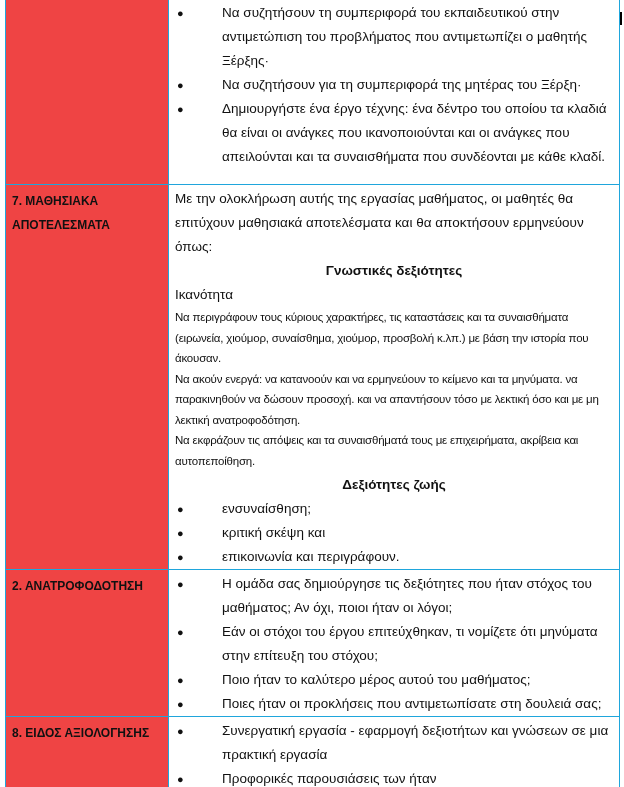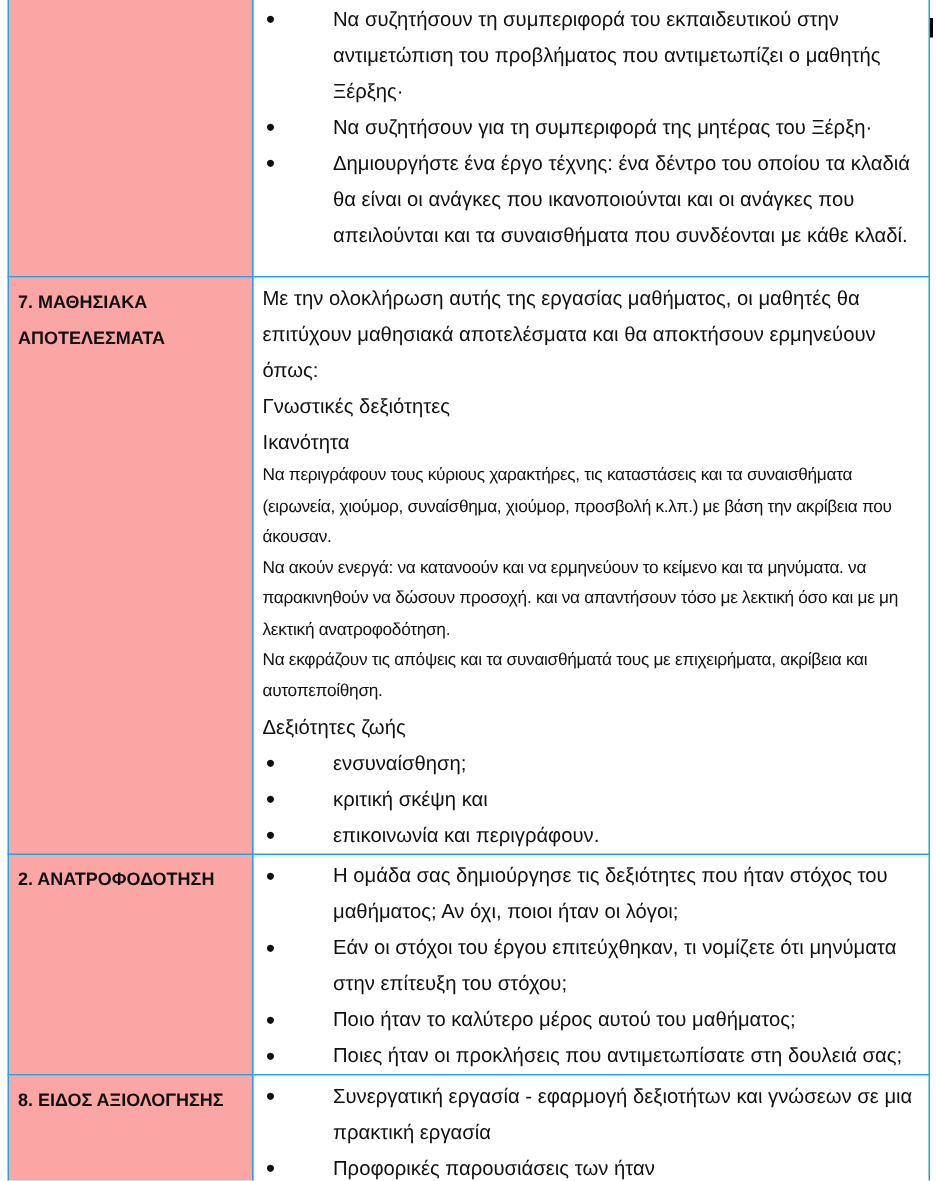--- a/index.html
+++ b/index.html
@@ -1,26 +1,26 @@
 <!DOCTYPE html>
 <html><head>
   <meta charset="utf-8">
   <style>
     html, body { margin: 0; padding: 0; background: #ffffff; }
     body { width: 624px; height: 787px; overflow: hidden; position: relative;
            font-family: "Liberation Sans", "DejaVu Sans", sans-serif; color: #111; }
     .doc-table { position: absolute; left: 5px; top: -2px; width: 615px; border-collapse: collapse; table-layout: fixed; }
     .doc-table td { border: 1.5px solid #1fa6dc; vertical-align: top; padding: 0; }
-    .label-cell { width: 150px; background: #fca5a5; padding: 4px 6px 0 6px !important;
+    .label-cell { width: 150px; background: #ef4444; padding: 4px 6px 0 6px !important;
                   font-weight: bold; font-size: 12px; line-height: 24px; }
     .content-cell { padding: 2px 6px 0 6px !important; font-size: 13.5px; line-height: 24px; }
     .bullets { list-style: none; margin: 0; padding: 0; }
     .bullets li { position: relative; padding-left: 47px; }
     .bullets li .dot { position: absolute; left: 2px; top: 0; font-size: 11px; }
-    .sub-head { font-weight: normal; font-size: 13.5px; }
+    .sub-head { font-weight: bold; font-size: 13.5px; text-align: center; }
     .small-text { font-size: 11.5px; line-height: 20.5px; letter-spacing: -0.2px; }
     .row-1 td { height: 181px; }
     .row-2 td { height: 371px; }
     .row-3 td { height: 139px; }
     .row-4 td { height: 100px; }
     .cursor-bar { position: absolute; left: 620px; top: 12px; width: 2px; height: 13px; background: #000; }
   </style>
 </head>
 <body>
 
@@ -35,21 +35,21 @@
         <li><span class="dot">●</span><span>Δημιουργήστε ένα έργο τέχνης: ένα δέντρο του οποίου τα κλαδιά θα είναι οι ανάγκες που ικανοποιούνται και οι ανάγκες που απειλούνται και τα συναισθήματα που συνδέονται με κάθε κλαδί.</span></li>
       </ul>
     </td>
   </tr>
   <tr class="row-2">
     <td class="label-cell">7. ΜΑΘΗΣΙΑΚΑ ΑΠΟΤΕΛΕΣΜΑΤΑ</td>
     <td class="content-cell">
       <div>Με την ολοκλήρωση αυτής της εργασίας μαθήματος, οι μαθητές θα επιτύχουν μαθησιακά αποτελέσματα και θα αποκτήσουν ερμηνεύουν όπως:</div>
       <div class="sub-head">Γνωστικές δεξιότητες</div>
       <div>Ικανότητα</div>
-      <div class="small-text">Να περιγράφουν τους κύριους χαρακτήρες, τις καταστάσεις και τα συναισθήματα (ειρωνεία, χιούμορ, συναίσθημα, χιούμορ, προσβολή κ.λπ.) με βάση την ακρίβεια που άκουσαν.</div>
+      <div class="small-text">Να περιγράφουν τους κύριους χαρακτήρες, τις καταστάσεις και τα συναισθήματα (ειρωνεία, χιούμορ, συναίσθημα, χιούμορ, προσβολή κ.λπ.) με βάση την ιστορία που άκουσαν.</div>
       <div class="small-text">Να ακούν ενεργά: να κατανοούν και να ερμηνεύουν  το κείμενο και τα μηνύματα. να παρακινηθούν να δώσουν προσοχή. και να απαντήσουν τόσο με λεκτική όσο και με μη λεκτική ανατροφοδότηση.</div>
       <div class="small-text">Να εκφράζουν τις απόψεις και τα συναισθήματά τους με επιχειρήματα, ακρίβεια και αυτοπεποίθηση.</div>
       <div class="sub-head" style="margin-top:2px;">Δεξιότητες ζωής</div>
       <ul class="bullets">
         <li><span class="dot">●</span><span>ενσυναίσθηση;</span></li>
         <li><span class="dot">●</span><span>κριτική σκέψη και</span></li>
         <li><span class="dot">●</span><span>επικοινωνία και περιγράφουν.</span></li>
       </ul>
     </td>
   </tr>

